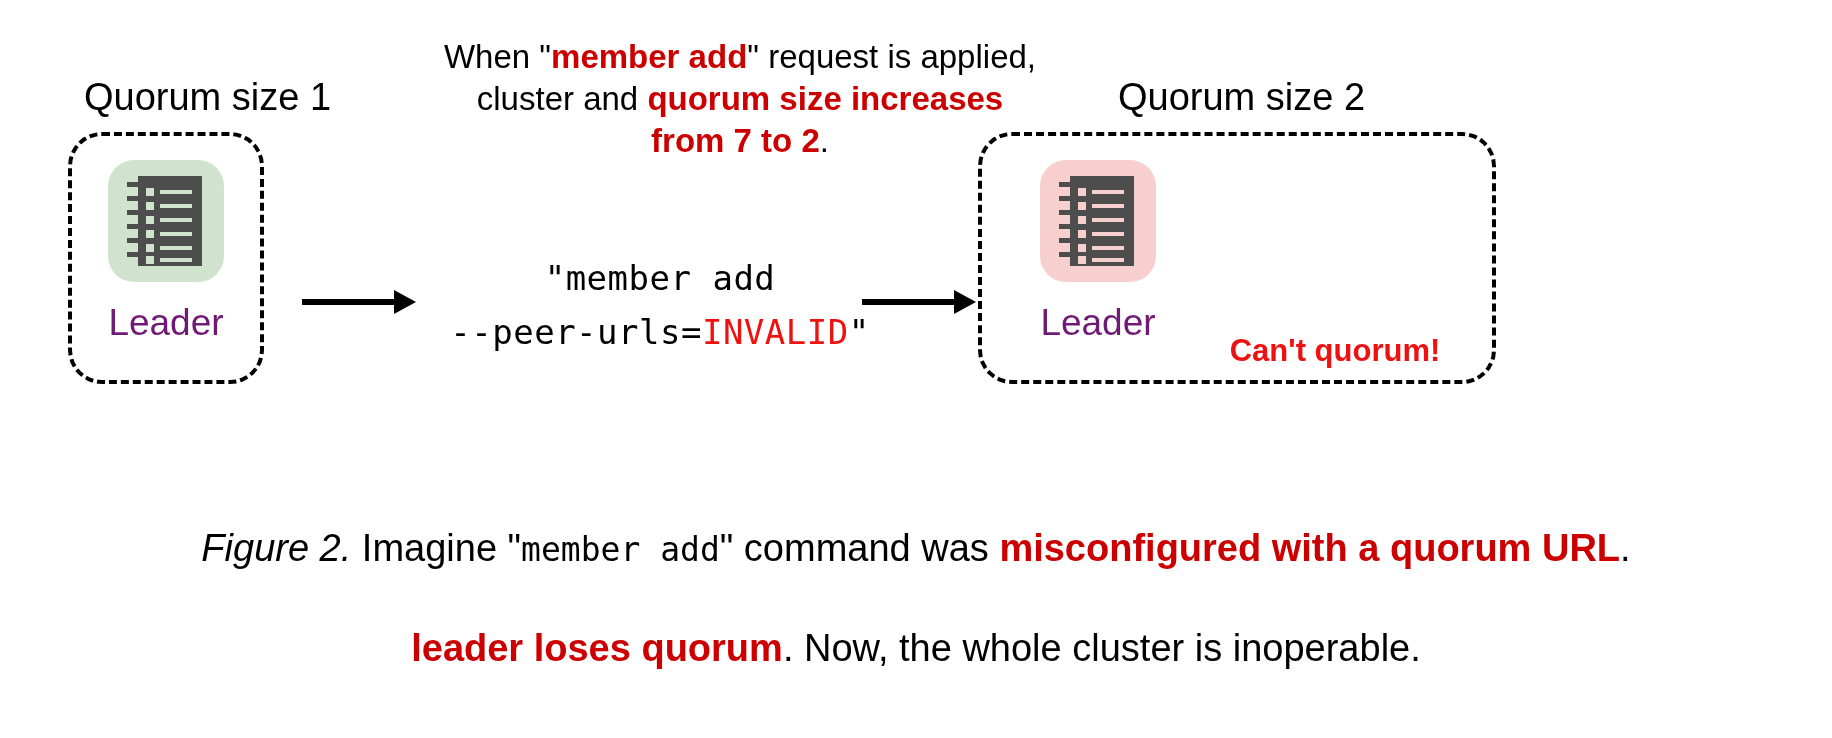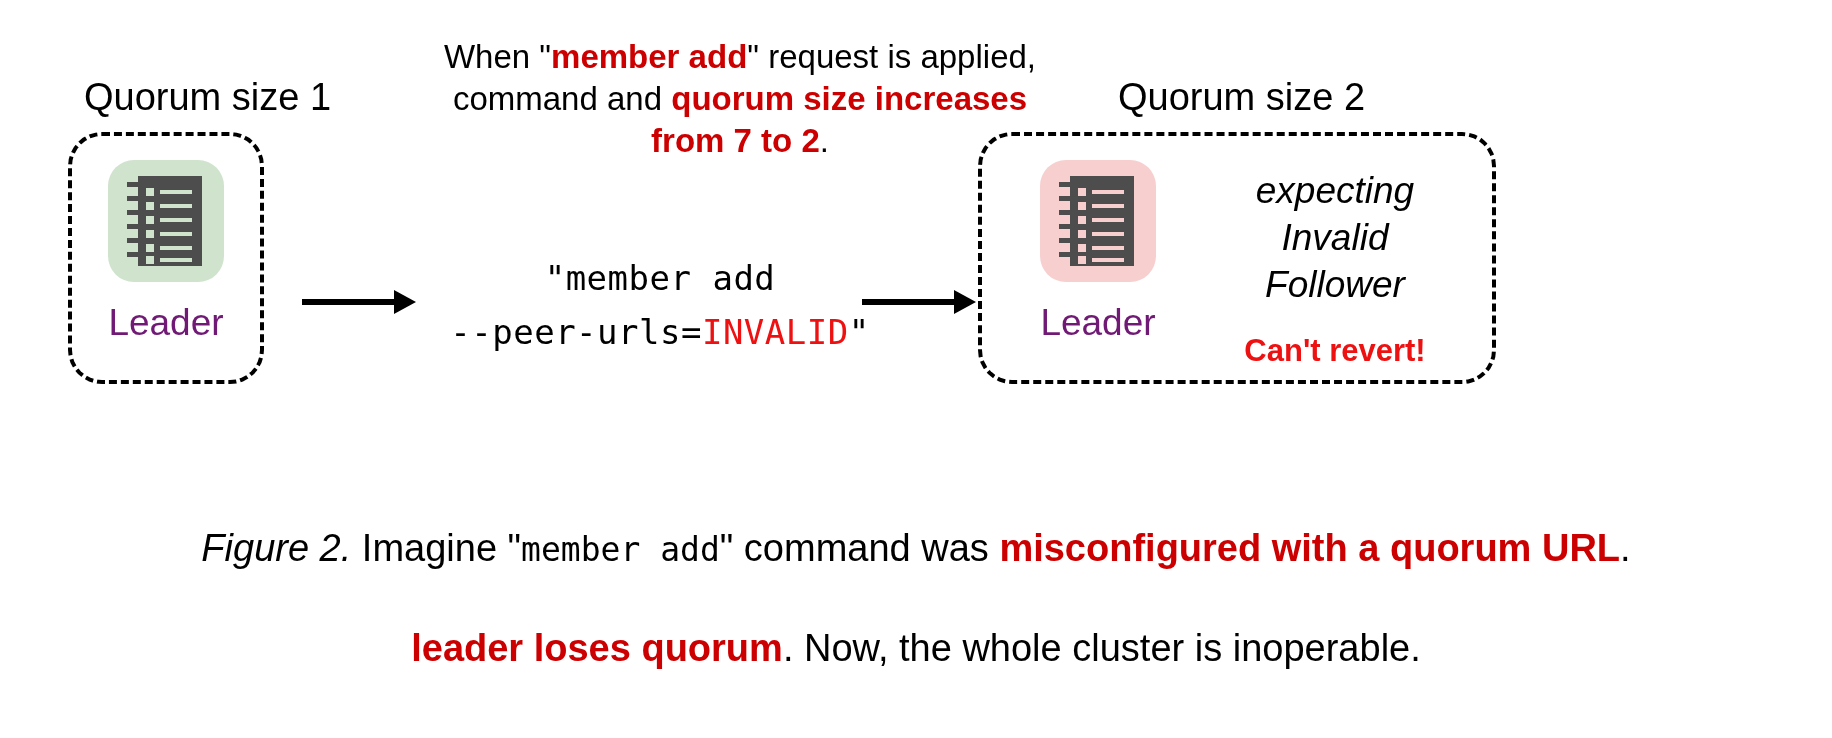--- a/index.html
+++ b/index.html
@@ -246,21 +246,21 @@
     <div class="node-caption">Leader</div>
   </div>
 
   <div class="arrow" id="arrow-1">
     <span class="shaft"></span>
       <span class="head"></span>
   </div>
 
   <div id="top-note">
     <span>When "</span><span class="red-bold">member add</span><span>" request is applied,</span><br>
-    <span>command and </span><span class="red-bold">quorum size increases</span><br>
+    <span>cluster and </span><span class="red-bold">quorum size increases</span><br>
     <span class="red-bold">from 7 to 2</span><span>.</span>
   </div>
 
   <div id="command-text">
     <span class="mono">"member add</span><br>
     <span class="mono">--peer-urls=</span><span class="mono red-plain">INVALID</span><span class="mono">"</span>
   </div>
 
   <div class="arrow" id="arrow-2">
     <span class="shaft"></span>
@@ -290,27 +290,22 @@
         <span class="bar pink-fg" style="top:56px"></span>
         <span class="dot pink-fg" style="left:8px; top:68px"></span>
         <span class="bar pink-fg" style="top:70px"></span>
         <span class="dot pink-fg" style="left:8px; top:80px"></span>
         <span class="bar pink-fg" style="top:82px"></span>
       </div>
     </div>
     <div class="node-caption">Leader</div>
   </div>
 
-  <div id="expect-block">
-    <span>expecting</span><br>
-    <span>Invalid</span><br>
-    <span>Follower</span>
-  </div>
-
-  <div id="cant-revert">Can't revert!</div>
+
+  <div id="cant-revert">Can't quorum!</div>
 
   <div id="figure-caption">
     <span class="fig-label">Figure 2.</span><span> Imagine "</span><span class="mono">member add</span><span>" command was </span><span class="red-bold">misconfigured with a quorum URL</span><span>.</span><br>
     <br>
     <span class="red-bold">leader loses quorum</span><span>. Now, the whole cluster is inoperable.</span>
   </div>
 
 </div>
 
 </body></html>

